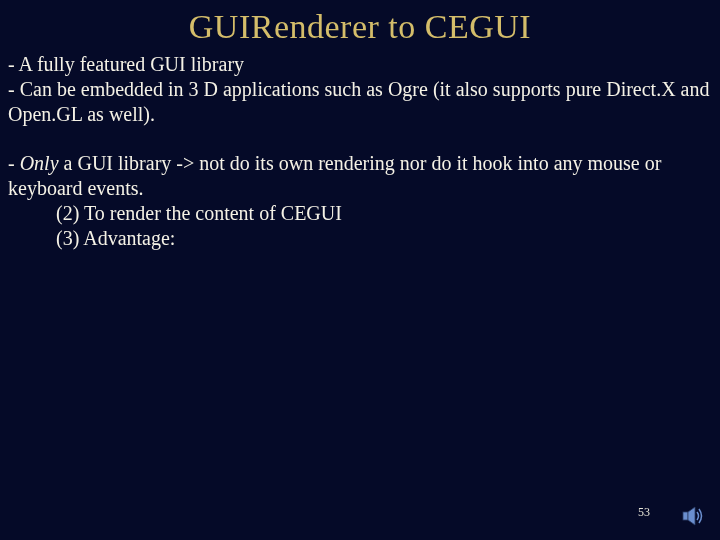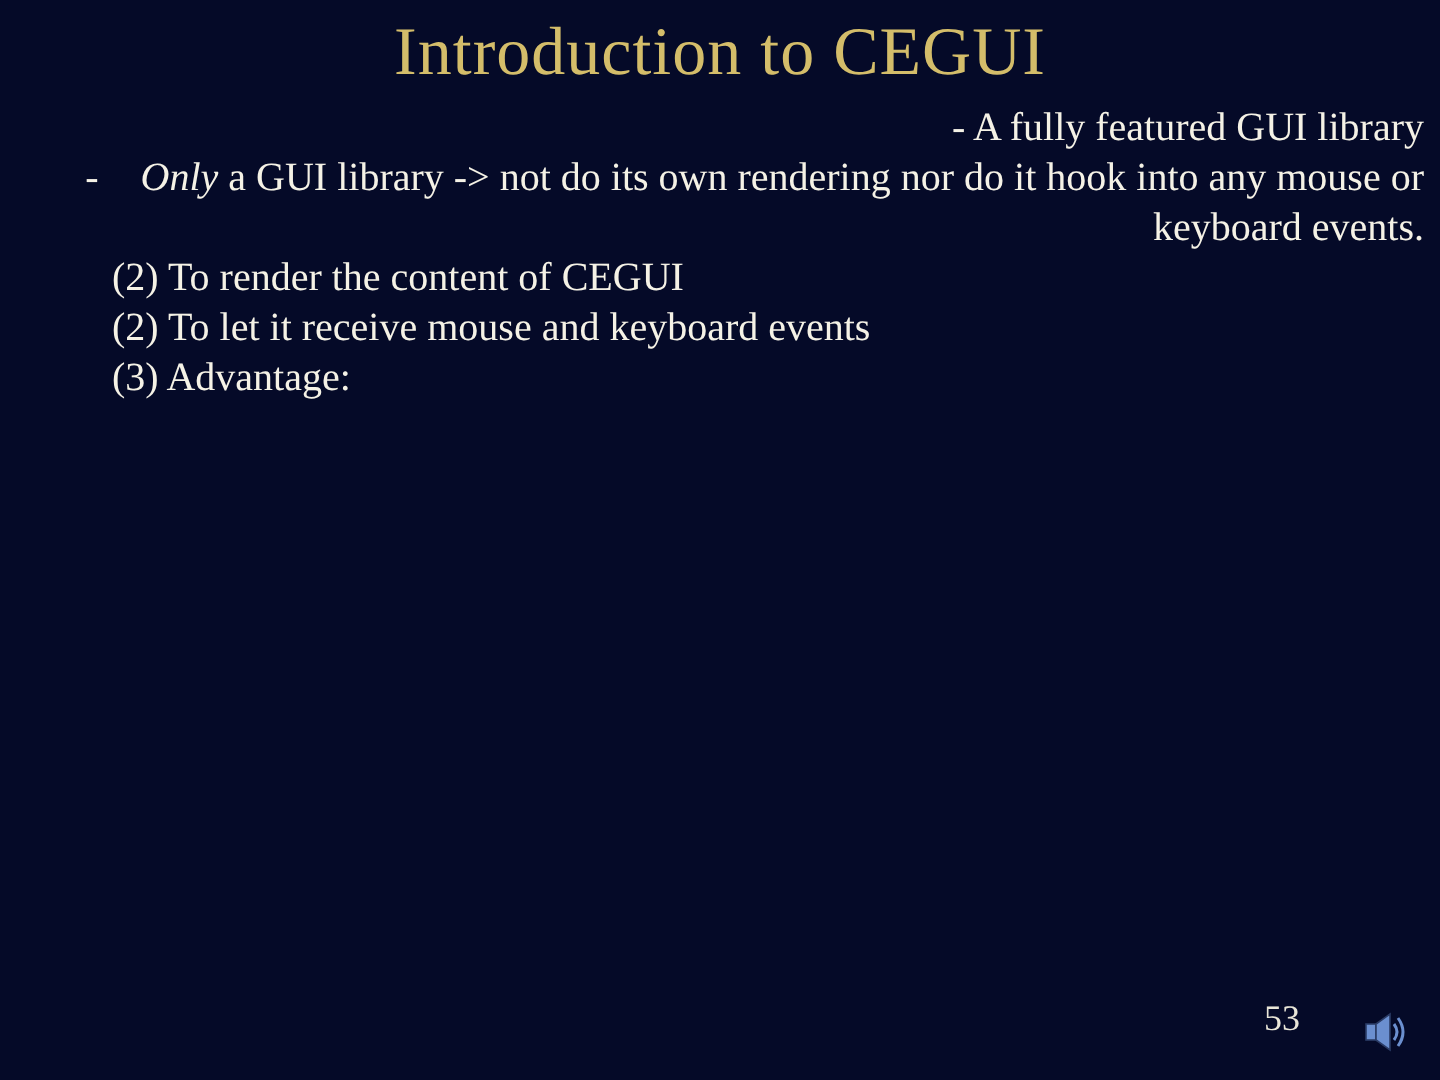--- a/index.html
+++ b/index.html
@@ -31,66 +31,64 @@
     color: #f5f2e6;
     font-size: 20px;
     line-height: 1.25;
     padding: 6px 8px 0 8px;
   }
   .body p {
     margin: 0 0 24px 0;
   }
   .body p.tight {
     margin: 0;
-    text-align: right;
   }
   .body .indent1 {
     padding-left: 48px;
   }
   .body .indent2 {
     padding-left: 96px;
   }
   .italic {
     font-style: italic;
-    margin-left: 16px;
   }
   .page-number {
     position: absolute;
     bottom: 20px;
     right: 70px;
     color: #e9e6d8;
-    font-size: 18px;
+    font-size: 12px;
   }
   .speaker-icon {
     position: absolute;
     bottom: 14px;
     right: 14px;
     width: 24px;
     height: 20px;
   }
   .speaker-icon svg {
     width: 100%;
     height: 100%;
   }
 </style>
 </head>
 <body>
 
 <div class="slide">
 
-  <h1 class="title">Introduction to CEGUI</h1>
+  <h1 class="title">GUIRenderer to CEGUI</h1>
 
   <div class="body">
 
     <p class="tight">- A fully featured GUI library</p>
+    <p>- Can be embedded in 3 D applications such as Ogre (it also supports pure Direct.X and Open.GL as well).</p>
 
 
     <p class="tight"><span>- </span><span class="italic">Only</span><span> a GUI library -&gt; not do its own rendering nor do it hook into any mouse or keyboard events.</span></p>
     <div class="indent1 tight">(2) To render the content of CEGUI</div>
-    <div class="indent1 tight">(2) To let it receive mouse and keyboard events</div>
     <div class="indent1 tight">(3) Advantage:</div>
 
   </div>
 
   <div class="page-number">53</div>
 
   <div class="speaker-icon">
     <svg viewBox="0 0 24 20">
       <rect x="1" y="6" width="5" height="8" fill="#6b8fcf" stroke="#2b3c66" stroke-width="0.8"></rect>
       <polygon points="6,6 13,1 13,19 6,14" fill="#6b8fcf" stroke="#2b3c66" stroke-width="0.8"></polygon>

